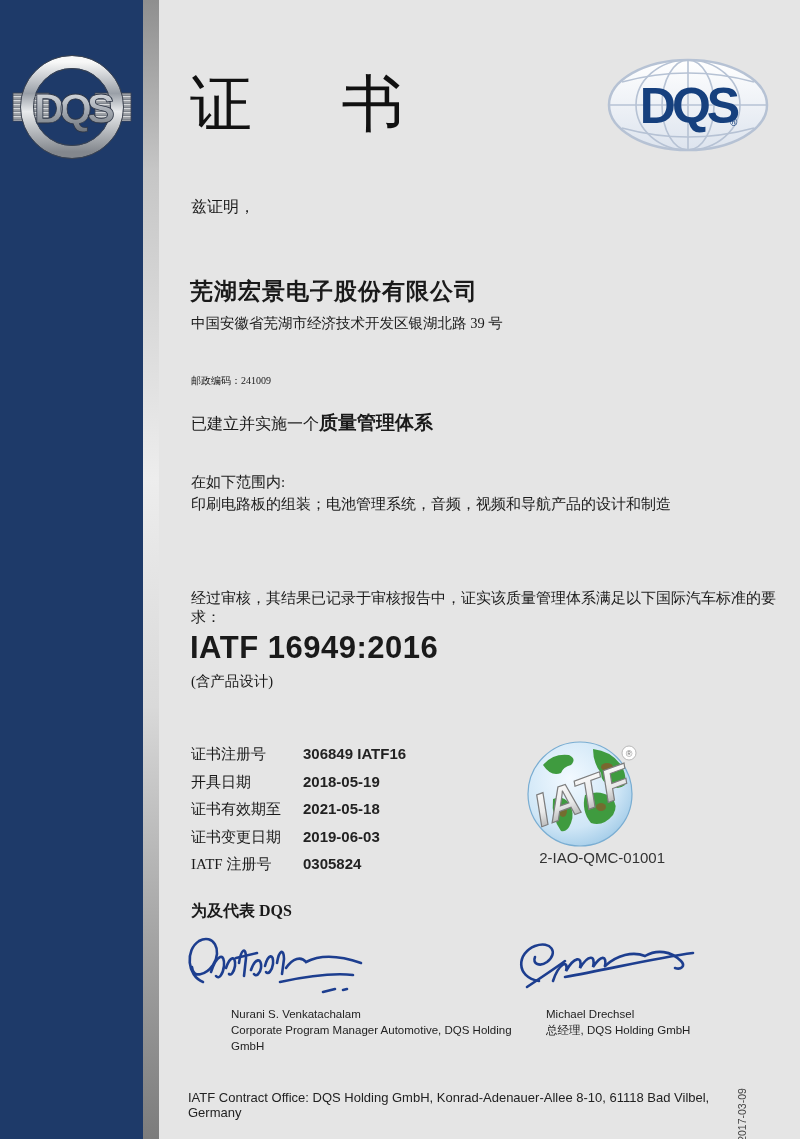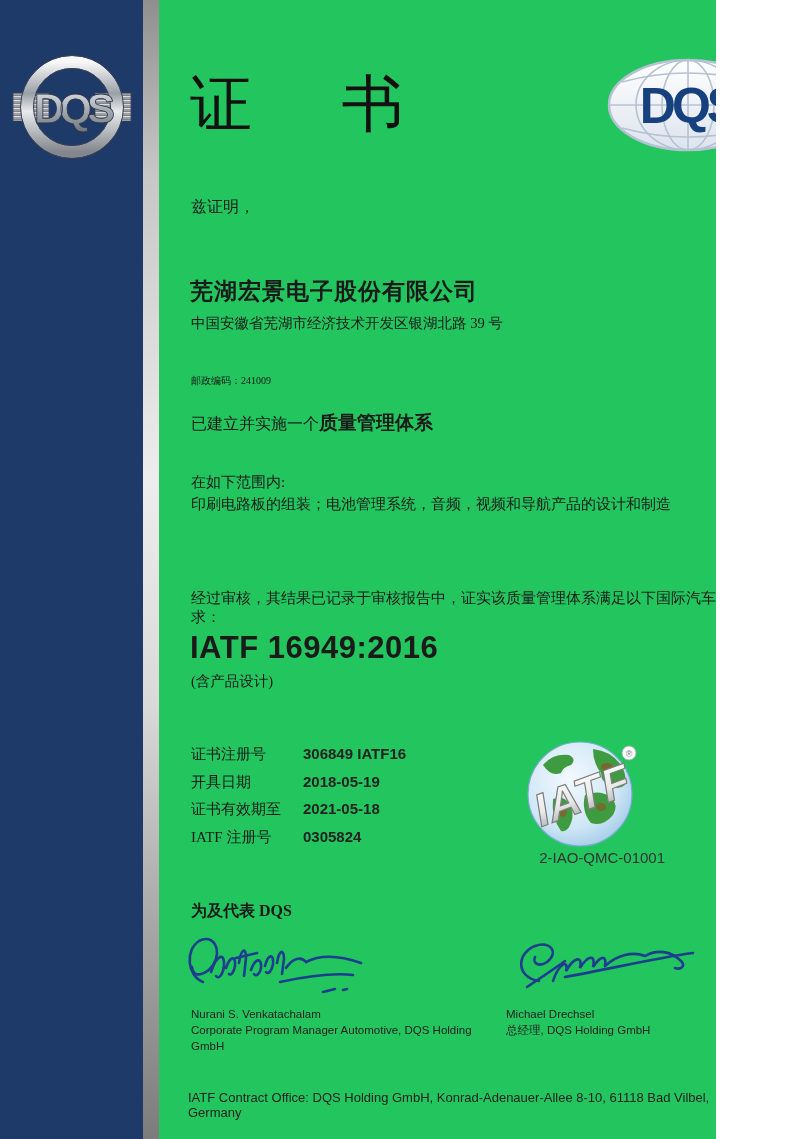--- a/index.html
+++ b/index.html
@@ -1,17 +1,17 @@
 <!DOCTYPE html>
 <html><head>
 <meta charset="utf-8">
 <style>
   html,body{margin:0;padding:0;background:#ffffff;}
   .page{
-    position:relative;width:716px;height:1139px;background:#22c55e;overflow:hidden;
+    position:relative;width:800px;height:1139px;background:#e5e5e5;overflow:hidden;
     font-family:"Liberation Serif","DejaVu Serif",serif;color:#1a1a1a;
   }
   
   .band{position:absolute;left:0;top:0;width:143px;height:1139px;background:#1e3a69;}
   .metal-strip{position:absolute;left:143px;top:0;width:16px;height:1139px;
     background:linear-gradient(180deg,#8f8f8f 0%,#c6c6c6 15%,#ededed 42%,#d9d9d9 62%,#a5a5a5 82%,#7c7c7c 100%);}
   .medallion{position:absolute;left:11px;top:50px;width:122px;height:116px;}
   
   .title{position:absolute;left:190px;top:62px;font-size:62px;font-weight:400;letter-spacing:26px;word-spacing:22px;color:#111;}
   .dqs-globe{position:absolute;left:606px;top:58px;width:164px;height:94px;}
@@ -35,21 +35,21 @@
   .detail-label{width:112px;}
   .detail-value{font-family:"Liberation Sans","DejaVu Sans",sans-serif;font-size:15px;color:#222;font-weight:bold;}
   
   .iatf-globe{position:absolute;left:523px;top:737px;width:118px;height:112px;}
   .iatf-code{position:absolute;left:505px;top:849px;width:160px;text-align:right;
     font-family:"Liberation Sans","DejaVu Sans",sans-serif;font-size:15px;color:#333;}
   
   .on-behalf{position:absolute;left:191px;top:901px;font-size:16px;font-weight:700;}
   .sig-left{position:absolute;left:183px;top:930px;width:195px;height:75px;}
   .sig-right{position:absolute;left:505px;top:925px;width:195px;height:80px;}
-  .signer{position:absolute;font-family:"Liberation Sans","DejaVu Sans",sans-serif;font-size:11.5px;color:#222;line-height:16px;}
+  .signer{position:absolute;font-family:"Liberation Sans","DejaVu Sans",sans-serif;font-size:11.5px;color:#222;line-height:16px;margin-left:40px;}
   .signer-left{left:191px;top:1006px;width:310px;}
   .signer-right{left:506px;top:1006px;width:240px;}
   
   .footer{position:absolute;left:188px;top:1090px;font-family:"Liberation Sans","DejaVu Sans",sans-serif;
     font-size:13px;color:#222;width:560px;}
   .side-date{position:absolute;left:736px;top:1070px;width:90px;
     font-family:"Liberation Sans","DejaVu Sans",sans-serif;font-size:10.5px;color:#444;
     transform:rotate(-90deg);transform-origin:45px 45px;text-align:center;}
 </style>
 </head>
@@ -129,20 +129,24 @@
       <span class="detail-label">证书注册号</span>
       <span class="detail-value">306849 IATF16</span>
     </div>
     <div class="detail-row">
       <span class="detail-label">开具日期</span>
       <span class="detail-value">2018-05-19</span>
     </div>
     <div class="detail-row">
       <span class="detail-label">证书有效期至</span>
       <span class="detail-value">2021-05-18</span>
+    </div>
+    <div class="detail-row">
+      <span class="detail-label">证书变更日期</span>
+      <span class="detail-value">2019-06-03</span>
     </div>
     <div class="detail-row">
       <span class="detail-label">IATF 注册号</span>
       <span class="detail-value">0305824</span>
     </div>
   </div>
 
   <svg class="iatf-globe" viewBox="0 0 118 112">
     <defs>
       <radialGradient id="ocean" cx="0.4" cy="0.35" r="0.8">

